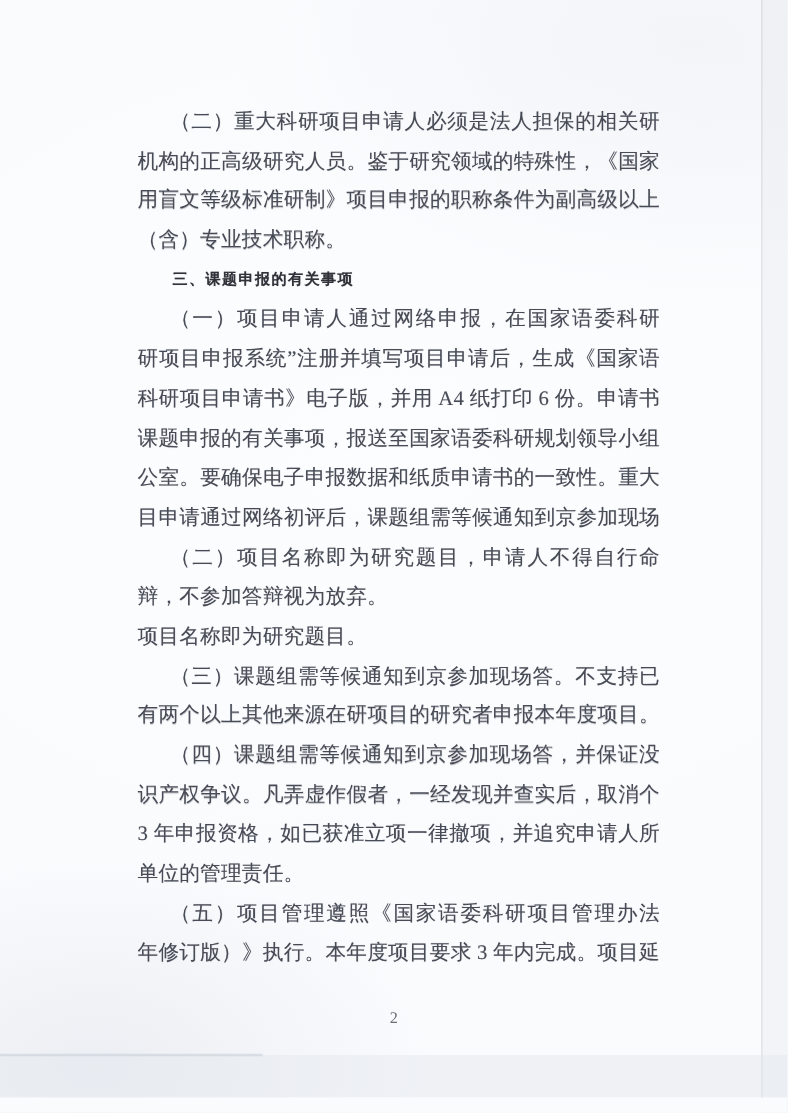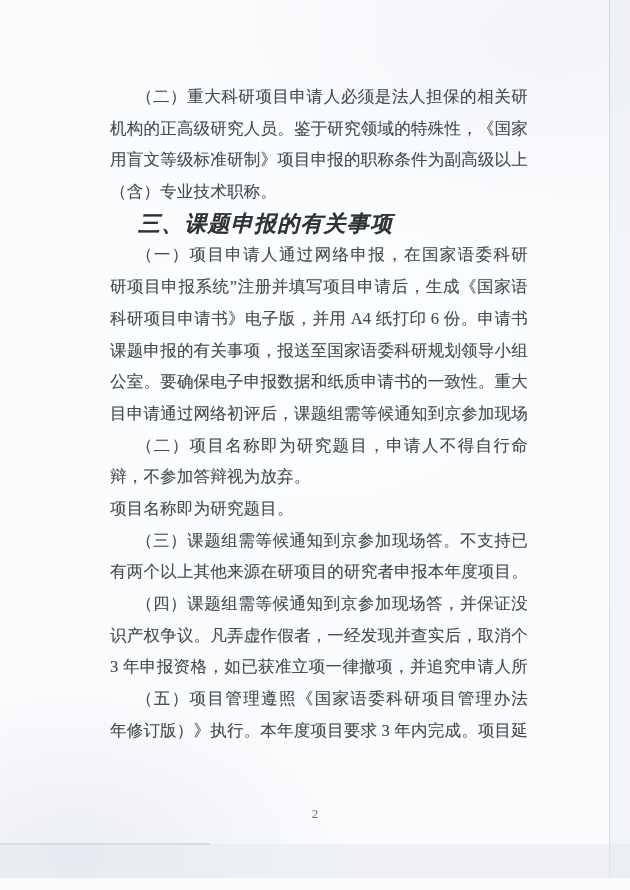--- a/index.html
+++ b/index.html
@@ -63,25 +63,24 @@
     margin-left: 32px;
   }
   .line.first { text-indent: 26px; text-align-last: justify; }
   .line.full  { text-align-last: justify; }
   .line.last  { text-align-last: left; }
   .line.heading {
     text-indent: 28px;
     text-align-last: left;
     font-family: "Liberation Sans", "DejaVu Sans", sans-serif;
     font-weight: 700;
-    font-size: 22px;
+    font-size: 12px;
     letter-spacing: 1.2px;
     color: #303239;
     text-shadow: 0.2px 0.2px 0.6px rgba(48,50,57,0.45);
-    font-style: italic;
   }
   .page-number {
     position: absolute;
     left: 0; top: 806px;
     width: 630px;
     text-align: center;
     font-size: 13px;
     color: #6a6e76;
     font-family: "Liberation Serif", "DejaVu Serif", serif;
   }
@@ -105,20 +104,21 @@
       <div class="line full">公室。要确保电子申报数据和纸质申请书的一致性。重大项</div>
       <div class="line full">目申请通过网络初评后，课题组需等候通知到京参加现场答</div>
       <div class="line first">（二）项目名称即为研究题目，申请人不得自行命题、</div>
       <div class="line last">辩，不参加答辩视为放弃。</div>
       <div class="line last">项目名称即为研究题目。</div>
       <div class="line first">（三）课题组需等候通知到京参加现场答。不支持已</div>
       <div class="line full">有两个以上其他来源在研项目的研究者申报本年度项目。</div>
       <div class="line first">（四）课题组需等候通知到京参加现场答，并保证没有知</div>
       <div class="line full">识产权争议。凡弄虚作假者，一经发现并查实后，取消个人</div>
       <div class="line full">3 年申报资格，如已获准立项一律撤项，并追究申请人所在</div>
+      <div class="line last">单位的管理责任。</div>
       <div class="line first">（五）项目管理遵照《国家语委科研项目管理办法（2011</div>
       <div class="line full">年修订版）》执行。本年度项目要求 3 年内完成。项目延期</div>
     </div>
 
   <div class="page-number">2</div>
 
   <div class="right-strip"></div>
   <div class="right-edge-line"></div>
   <div class="bottom-band"></div>
   <div class="bottom-band-edge"></div>

